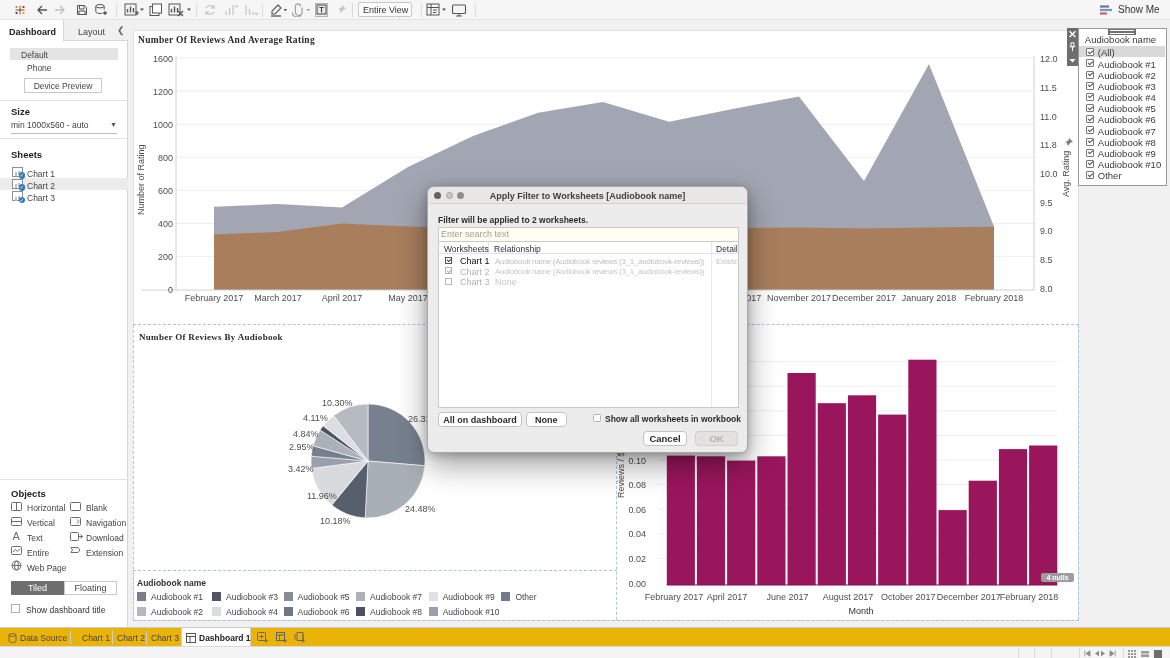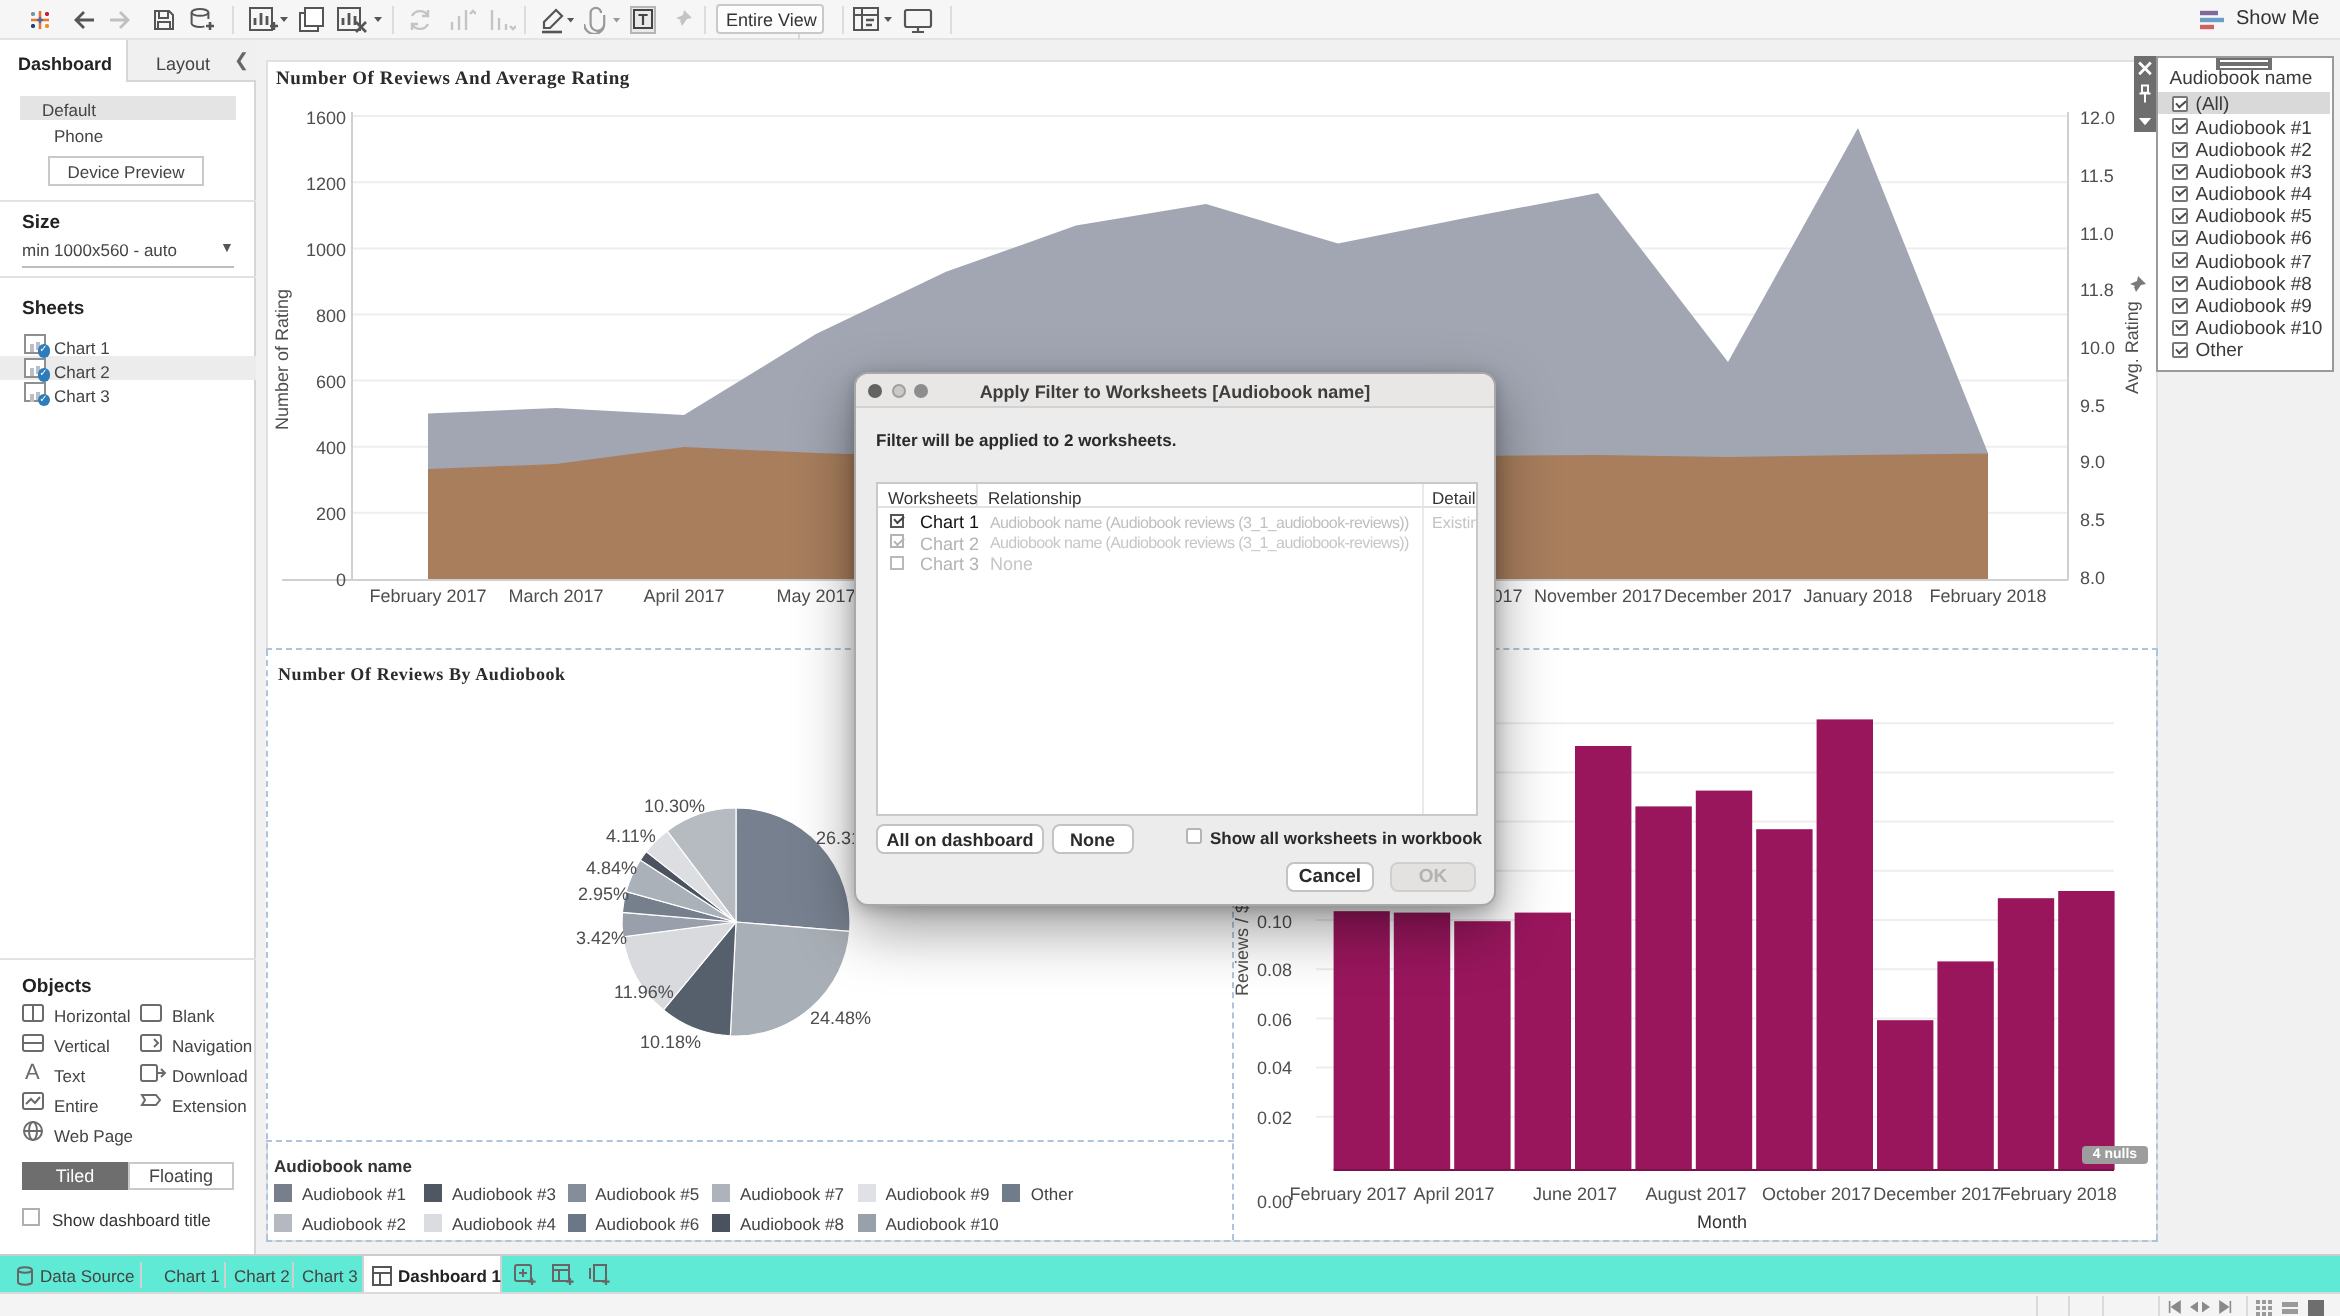--- a/index.html
+++ b/index.html
@@ -321,21 +321,21 @@
         <rect x="230.9" y="68.3" width="28.2" height="189.7"></rect>
         <rect x="261.1" y="87.6" width="28.2" height="170.4"></rect>
         <rect x="291.3" y="32.7" width="28.2" height="225.3"></rect>
         <rect x="321.5" y="183.1" width="28.2" height="74.9"></rect>
         <rect x="351.7" y="153.7" width="28.2" height="104.3"></rect>
         <rect x="381.9" y="122.1" width="28.2" height="135.9"></rect>
         <rect x="412.1" y="118.5" width="28.2" height="139.5"></rect>
       </g>
       <line x1="49.8" y1="258" x2="440" y2="258" stroke="#7c124c" stroke-width="1"></line>
     </svg>
-    <div class="abs tick" style="left:0px;top:251.5px;width:29px;text-align:right;margin-top:17px;">0.00</div>
+    <div class="abs tick" style="left:0px;top:251.5px;width:29px;text-align:right;">0.00</div>
     <div class="abs tick" style="left:0px;top:226.9px;width:29px;text-align:right;">0.02</div>
     <div class="abs tick" style="left:0px;top:202.3px;width:29px;text-align:right;">0.04</div>
     <div class="abs tick" style="left:0px;top:177.7px;width:29px;text-align:right;">0.06</div>
     <div class="abs tick" style="left:0px;top:153.1px;width:29px;text-align:right;">0.08</div>
     <div class="abs tick" style="left:0px;top:128.5px;width:29px;text-align:right;">0.10</div>
     <div class="abs tick" style="left:0px;top:103.9px;width:29px;text-align:right;">0.12</div>
     <div class="abs tick" style="left:0px;top:79.3px;width:29px;text-align:right;">0.14</div>
     <div class="abs tick" style="left:0px;top:54.7px;width:29px;text-align:right;">0.16</div>
 
     <div class="abs" style="left:-1px;top:105px;width:14px;height:86px;font-size:9px;color:#4e4e4e;writing-mode:vertical-rl;transform:rotate(180deg);text-align:center;">Reviews / $</div>
@@ -422,20 +422,21 @@
       <div class="flb" style="top:141.2px;">Other</div>
   </div>
 
   <div class="abs" id="dialog" style="left:427px;top:186px;width:321px;height:267px;background:#ececec;border:1px solid #a8a8a8;border-radius:7px;box-shadow:0 12px 30px rgba(0,0,0,0.38), 0 2px 8px rgba(0,0,0,0.22);">
     <div class="abs" style="left:0;top:0;width:100%;height:17px;border-bottom:1px solid #d4d2d0;background:#e9e7e5;border-radius:7px 7px 0 0;"></div>
     <div class="abs" style="left:6px;top:5px;width:7px;height:7px;border-radius:50%;background:#636363;"></div>
     <div class="abs" style="left:17.5px;top:5px;width:7px;height:7px;border-radius:50%;background:#c9c9c9;border:0.5px solid #9f9f9f;"></div>
     <div class="abs" style="left:29px;top:5px;width:7px;height:7px;border-radius:50%;background:#8d8d8d;"></div>
     <div class="abs" style="left:0;top:3.5px;width:100%;text-align:center;font-size:9px;font-weight:bold;color:#3d3d3d;">Apply Filter to Worksheets [Audiobook name]</div>
     <div class="abs" style="left:10px;top:28px;font-size:8.5px;font-weight:bold;color:#2b2b2b;">Filter will be applied to 2 worksheets.</div>
+    <div class="abs" style="left:10px;top:40px;width:301px;height:13.5px;background:#fffef0;border:1px solid #c9c9c9;border-bottom:none;font-size:9px;color:#9f9f9f;line-height:13px;padding-left:2px;">Enter search text</div>
     <div class="abs" style="left:10px;top:53.5px;width:301px;height:167.5px;background:#fff;border:1px solid #c9c9c9;overflow:hidden;">
       <div class="abs" style="left:48.5px;top:0;width:1px;height:11.5px;background:#e2e2e2;"></div>
       <div class="abs" style="left:272px;top:0;width:1px;height:100%;background:#e9e9e9;"></div>
       <div class="abs" style="left:0;top:11.5px;width:100%;height:1px;background:#e2e2e2;"></div>
       <div class="abs" style="left:5px;top:2px;font-size:8.5px;color:#333;">Worksheets</div>
       <div class="abs" style="left:55px;top:2px;font-size:8.5px;color:#333;">Relationship</div>
       <div class="abs" style="left:277px;top:2px;font-size:8.5px;color:#333;">Details</div>
       <div class="abs dchk" style="left:5.5px;top:15px;border-color:#555;"></div>
       <div class="abs" style="left:21px;top:14.5px;font-size:9px;color:#111;">Chart 1</div>
       <div class="abs" style="left:56px;top:15px;width:216px;overflow:hidden;font-size:8px;letter-spacing:-0.3px;color:#bfbfbf;white-space:nowrap;">Audiobook name (Audiobook reviews (3_1_audiobook-reviews))</div>
@@ -448,21 +449,21 @@
       <div class="abs" style="left:56px;top:35.5px;font-size:9px;color:#c7c7c7;">None</div>
     </div>
     <div class="abs" style="left:10px;top:224.5px;width:84px;height:15px;background:#fff;border:1px solid #c3c3c3;border-radius:4px;font-size:9px;font-weight:bold;color:#2b2b2b;text-align:center;line-height:14px;">All on dashboard</div>
     <div class="abs" style="left:97.5px;top:224.5px;width:41.5px;height:15px;background:#fff;border:1px solid #c3c3c3;border-radius:4px;font-size:9px;font-weight:bold;color:#2b2b2b;text-align:center;line-height:14px;">None</div>
     <div class="abs" style="left:164.5px;top:226.5px;width:8.5px;height:8.5px;background:#fff;border:1px solid #b5b5b5;border-radius:1.5px;"></div>
     <div class="abs" style="left:177px;top:227px;font-size:8.5px;font-weight:bold;color:#2b2b2b;white-space:nowrap;">Show all worksheets in workbook</div>
     <div class="abs" style="left:215px;top:243.5px;width:44px;height:15.5px;background:#fff;border:1px solid #c3c3c3;border-radius:4px;font-size:9.5px;font-weight:bold;color:#2b2b2b;text-align:center;line-height:14.5px;">Cancel</div>
     <div class="abs" style="left:267px;top:243.5px;width:43px;height:15.5px;background:#e4e2e0;border:1px solid #cfcfcf;border-radius:4px;font-size:9.5px;font-weight:bold;color:#b2b2b2;text-align:center;line-height:14.5px;">OK</div>
   </div>
 
-  <div class="abs" id="tabbar" style="left:0;top:627px;width:1170px;height:19px;background:#5eead4;border-top:1px solid #cccccc;font-size:8.5px;color:#444;text-decoration:underline;">
+  <div class="abs" id="tabbar" style="left:0;top:627px;width:1170px;height:19px;background:#eab308;border-top:1px solid #cccccc;font-size:8.5px;color:#444;text-decoration:underline;">
     <svg class="abs" style="left:8px;top:4.5px;" width="9" height="10" viewBox="0 0 9 10">
         <g stroke="#666" fill="none" stroke-width="1">
           <ellipse cx="4.5" cy="2" rx="3.5" ry="1.4"></ellipse>
           <path d="M1 2 V8 c0 0.8 1.6 1.4 3.5 1.4 S8 8.8 8 8 V2"></path>
         </g>
       </svg>
     <div class="abs" style="left:20px;top:5px;">Data Source</div>
     <div class="abs" style="left:70px;top:3px;width:1px;height:13px;background:#d0d0d0;"></div>
     <div class="abs" style="left:82px;top:5px;">Chart 1</div>
     <div class="abs" style="left:112px;top:3px;width:1px;height:13px;background:#d0d0d0;"></div>

